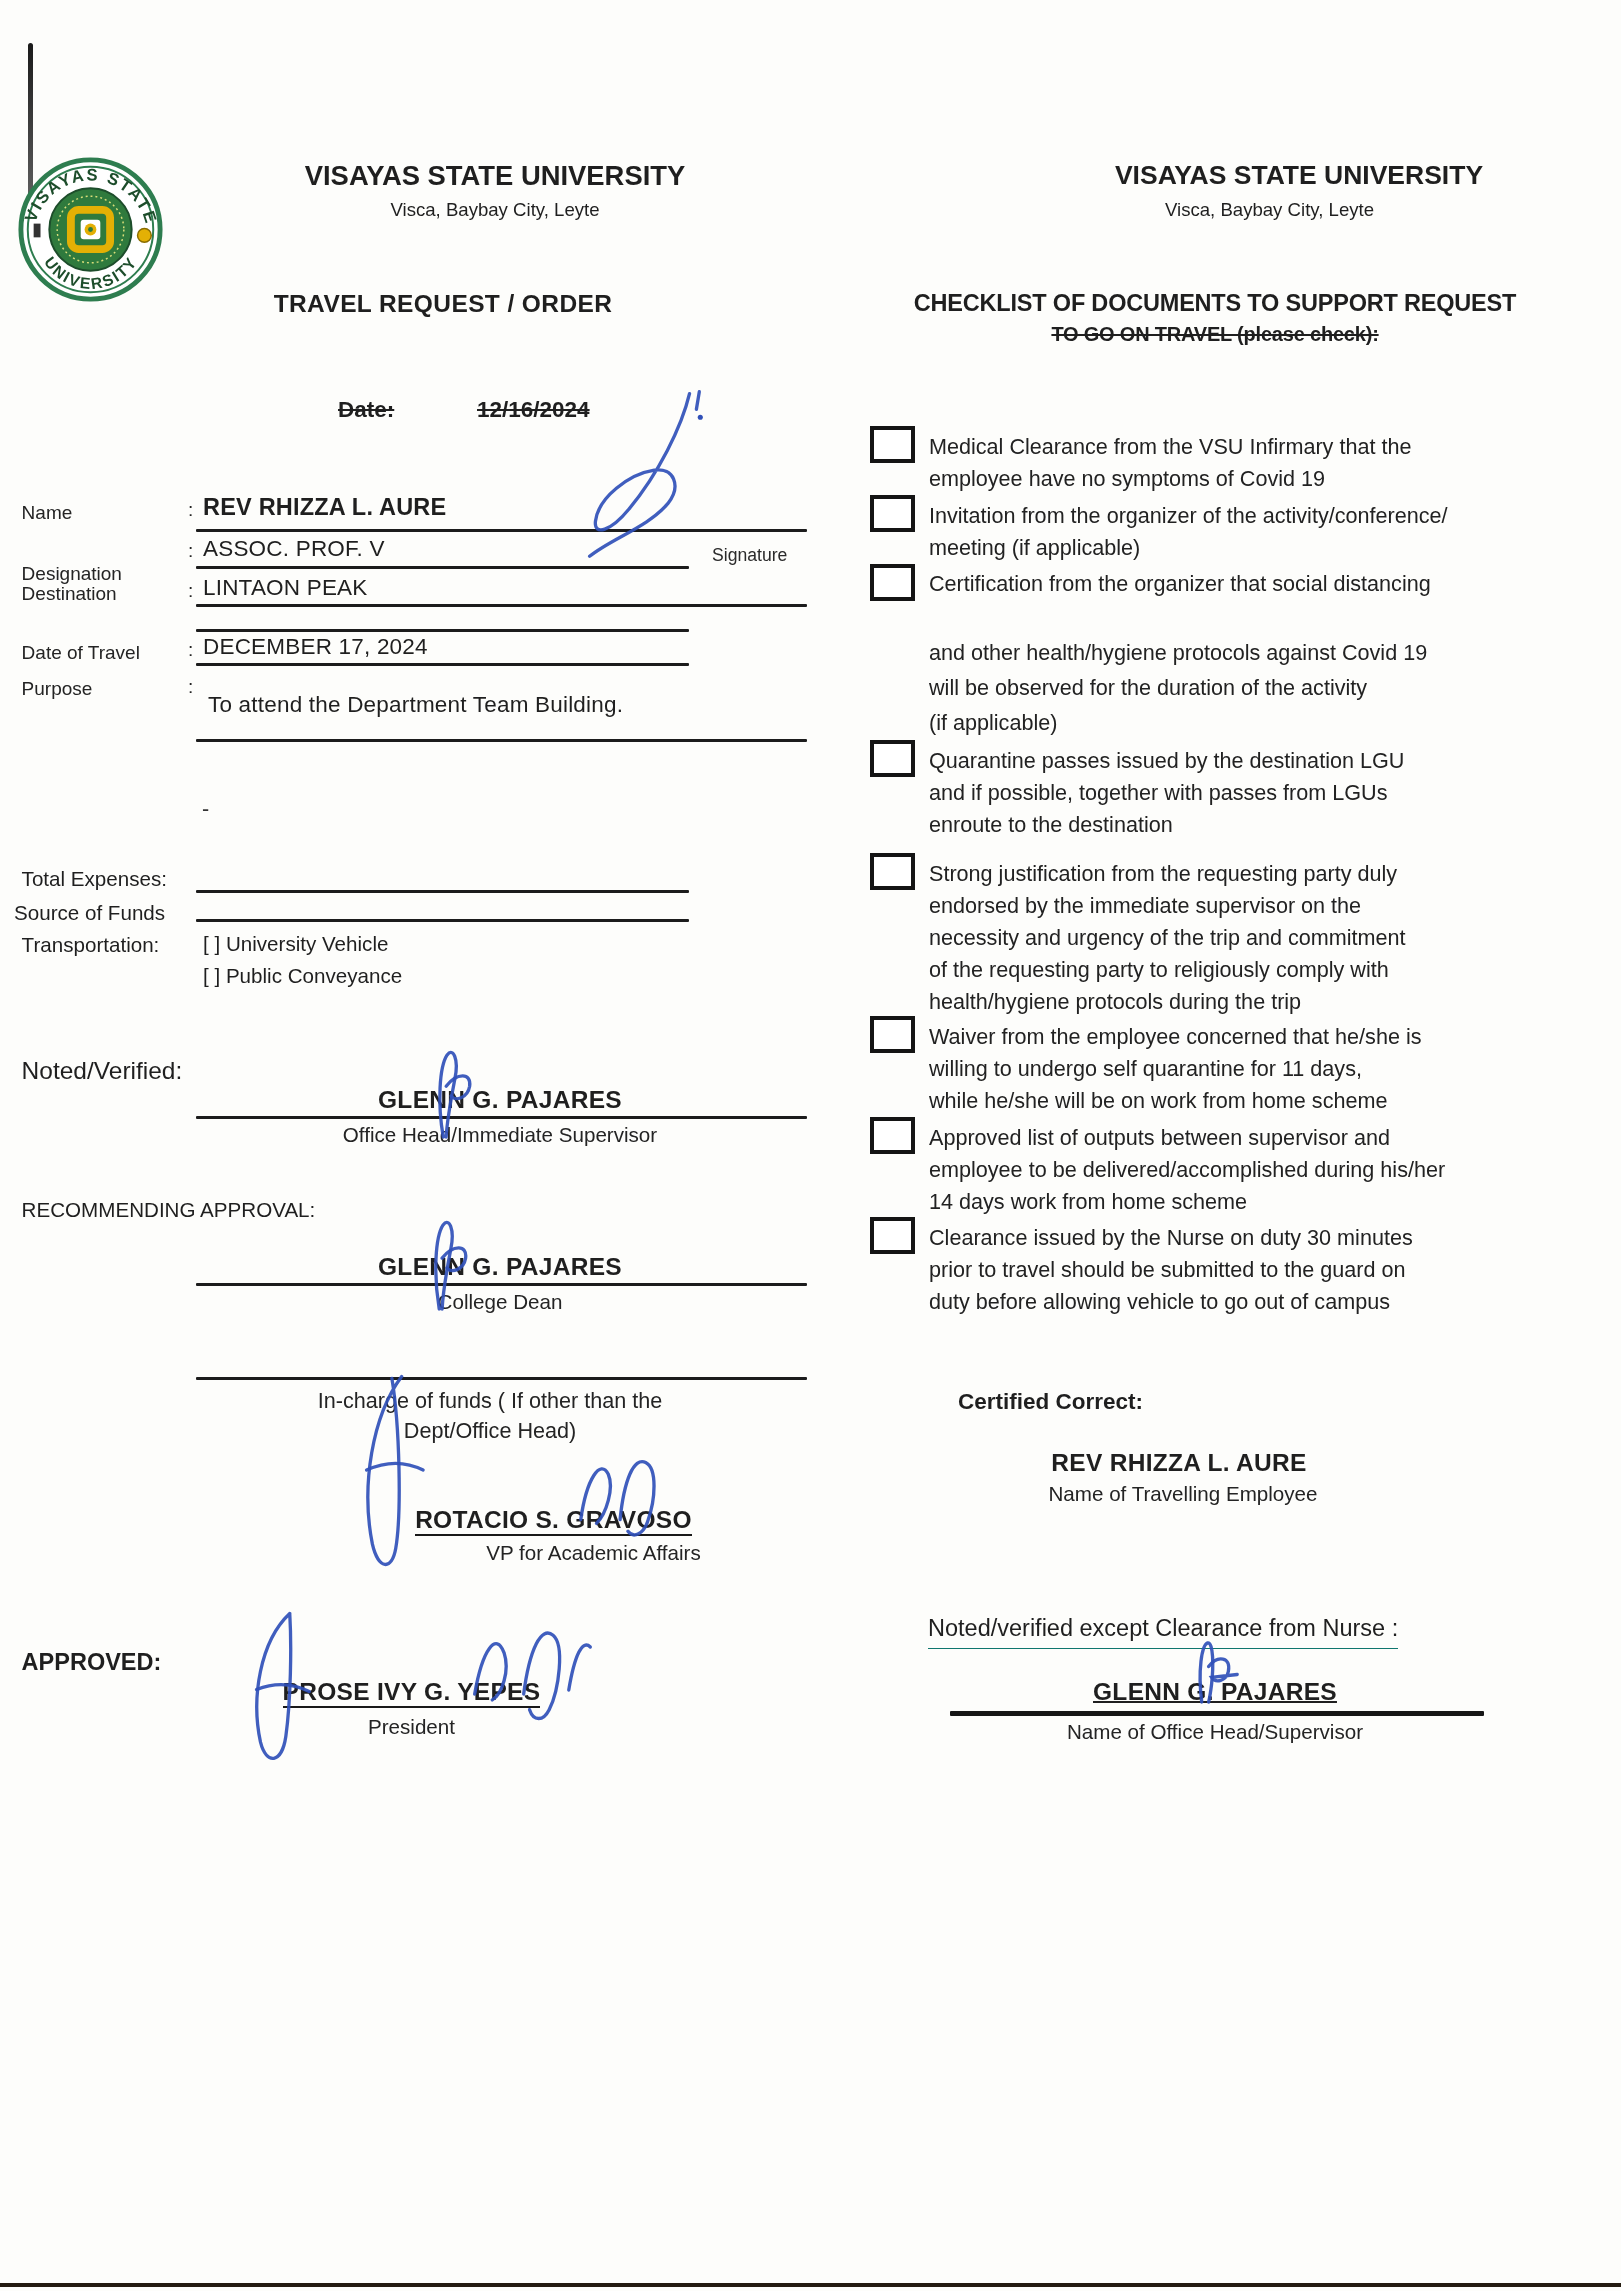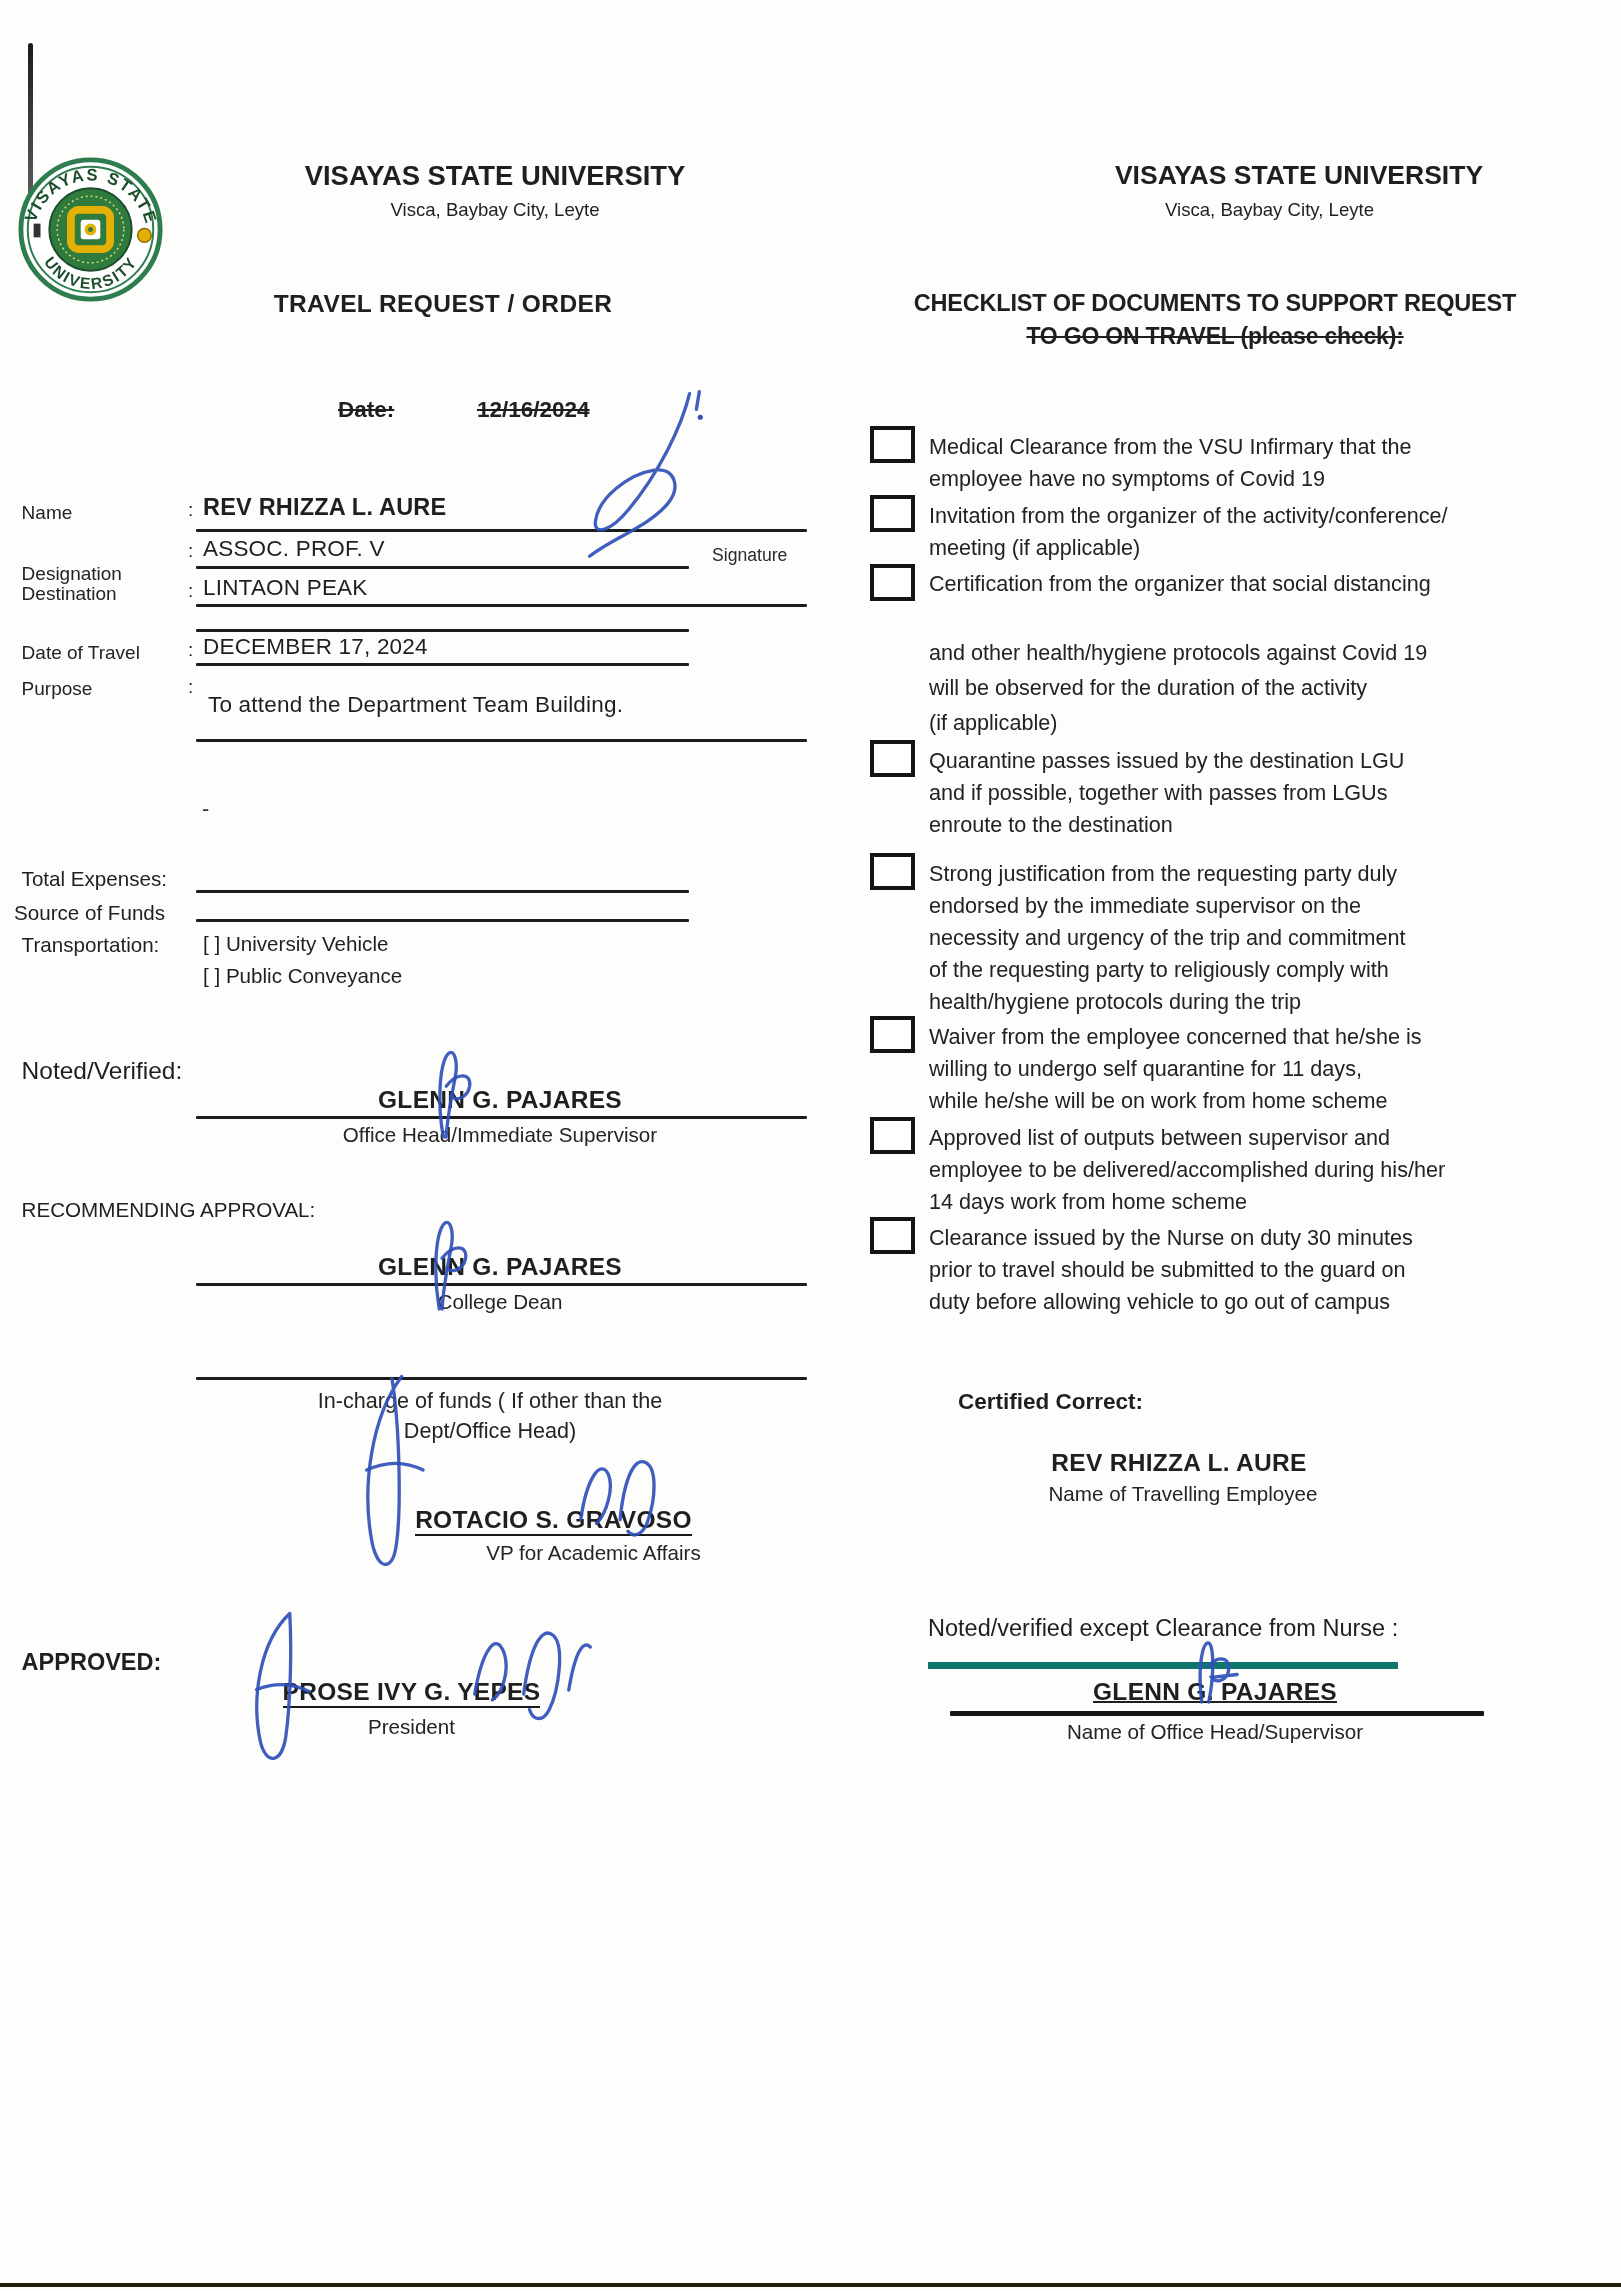--- a/index.html
+++ b/index.html
@@ -14,21 +14,21 @@
   .lbl{font-size:19px;color:#242424;}
   .val{font-size:22.5px;letter-spacing:0.2px;}
   .cap{text-transform:none;}
   .checkbox{width:45px;height:37px;border:4.9px solid #141414;background:#fff;box-sizing:border-box;}
   .ck-text{font-size:21.6px;line-height:32px;width:627px;color:#222;}
   .sig{stroke:#3050b8;stroke-width:3.4;fill:none;stroke-linecap:round;opacity:.92;}
   .subttl{font-size:20.6px;color:#242424;}
   .name{font-size:24.5px;font-weight:bold;letter-spacing:0.3px;}
   .artifact-v{width:4.9px;background:linear-gradient(#1a1a1a,#6a6a6a);border-radius:2.9px;}
   .scanline{height:3.9px;background:#241b10;}
-  .nurse-note{border-bottom:7px solid #0f766e;padding-bottom:21px;}
+  .nurse-note{border-bottom:1px solid #0f766e;padding-bottom:7px;}
   .self-underline{border-bottom:2.9px solid #191919;padding-bottom:1px;}
 </style>
 </head>
 <body>
 
 <div class="page">
 
   <div class="abs artifact-v" style="left:28px;top:43px;height:184px;"></div>
   <div class="abs scanline" style="left:0;top:2283px;width:1621px;"></div>
 
@@ -124,21 +124,21 @@
   <div class="abs b" style="left:21.6px;top:1649px;font-size:23.5px;">APPROVED:</div>
   <div class="abs c" style="left:245px;top:1678px;width:333px;">
     <span class="name self-underline">PROSE IVY G. YEPES</span>
   </div>
   <div class="abs c subttl" style="left:245px;top:1715px;width:333px;">President</div>
 
   <div class="abs c b" style="left:1044px;top:160px;width:510px;font-size:26.5px;">VISAYAS STATE UNIVERSITY</div>
   <div class="abs c" style="left:1044px;top:199px;width:451px;font-size:18.6px;">Visca, Baybay City, Leyte</div>
 
   <div class="abs c b" style="left:872px;top:290px;width:686px;font-size:23.5px;letter-spacing:-0.2px;">CHECKLIST OF DOCUMENTS TO SUPPORT REQUEST</div>
-  <div class="abs c b strike" style="left:872px;top:323px;width:686px;font-size:23px;letter-spacing:-0.2px;">TO GO ON TRAVEL (please check):</div>
+  <div class="abs c b strike" style="left:872px;top:323px;width:686px;font-size:20px;letter-spacing:-0.2px;">TO GO ON TRAVEL (please check):</div>
 
   <div class="abs checkbox" style="left:870px;top:426px;"></div>
   <div class="abs checkbox" style="left:870px;top:495px;"></div>
   <div class="abs checkbox" style="left:870px;top:564px;"></div>
   <div class="abs checkbox" style="left:870px;top:740px;"></div>
   <div class="abs checkbox" style="left:870px;top:853px;"></div>
   <div class="abs checkbox" style="left:870px;top:1016px;"></div>
   <div class="abs checkbox" style="left:870px;top:1117px;"></div>
   <div class="abs checkbox" style="left:870px;top:1217px;"></div>
 

